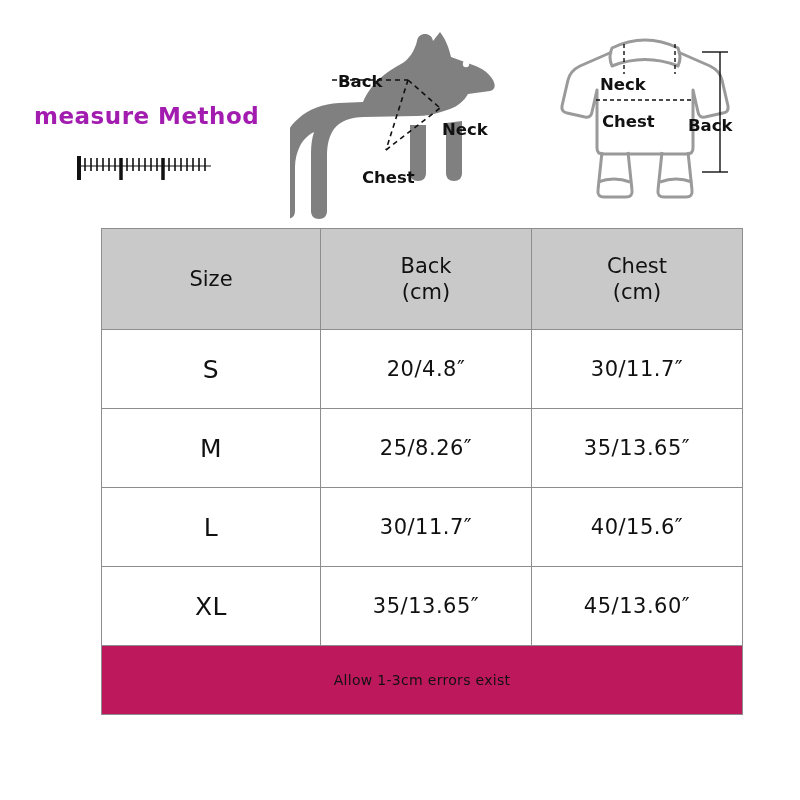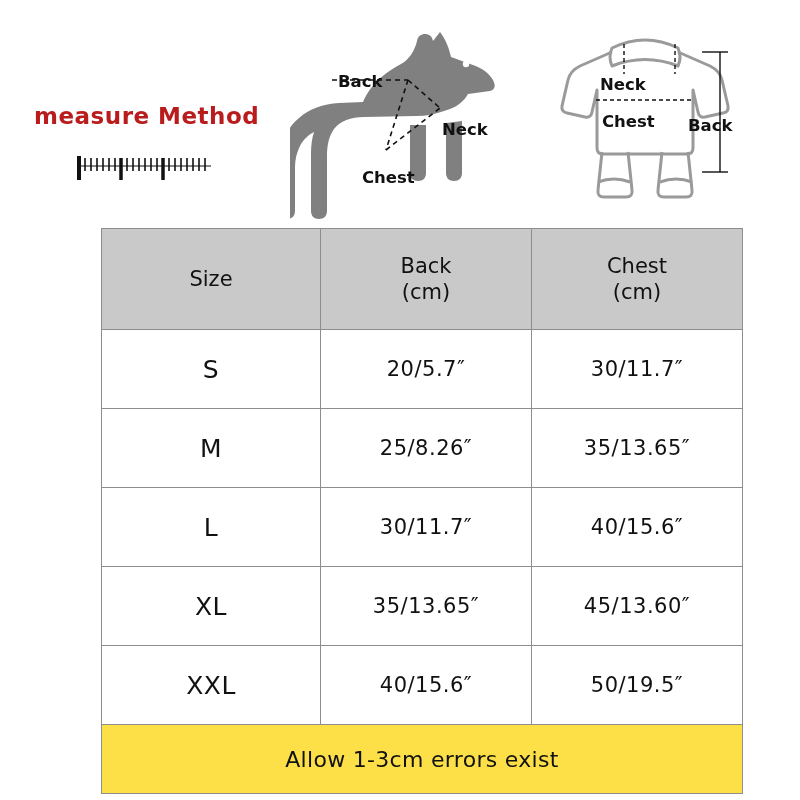--- a/index.html
+++ b/index.html
@@ -24,21 +24,21 @@
   }
 
   .measure-title {
     position: absolute;
     left: 34px;
     top: 103px;
     font-family: "DejaVu Sans", sans-serif;
     font-weight: bold;
     font-size: 23px;
     letter-spacing: 0.5px;
-    color: #b91c1c;
+    color: #a21caf;
     white-space: nowrap;
   }
 
   
   .ruler {
     position: absolute;
     left: 75px;
     top: 152px;
     width: 140px;
     height: 34px;
@@ -107,22 +107,22 @@
   .size-cell {
     font-size: 25px;
     letter-spacing: 0.5px;
   }
   .num-cell {
     font-size: 21px;
     letter-spacing: 0.5px;
   }
   .note-row td {
     height: 66px;
-    font-size: 22px;
-    background: #fde047;
+    font-size: 14px;
+    background: #be185d;
     letter-spacing: 0.3px;
   }
 </style>
 </head>
 <body>
 
 <div class="top-area">
 
   <div class="measure-title">measure Method</div>
 
@@ -273,42 +273,37 @@
         <div>(cm)</div>
       </td>
       <td class="col-chest">
         <div>Chest</div>
         <div>(cm)</div>
       </td>
     </tr>
 
     <tr class="body-row">
       <td class="size-cell">S</td>
-      <td class="num-cell">20/5.7″</td>
+      <td class="num-cell">20/4.8″</td>
       <td class="num-cell">30/11.7″</td>
     </tr>
     <tr class="body-row">
       <td class="size-cell">M</td>
       <td class="num-cell">25/8.26″</td>
       <td class="num-cell">35/13.65″</td>
     </tr>
     <tr class="body-row">
       <td class="size-cell">L</td>
       <td class="num-cell">30/11.7″</td>
       <td class="num-cell">40/15.6″</td>
     </tr>
     <tr class="body-row">
       <td class="size-cell">XL</td>
       <td class="num-cell">35/13.65″</td>
       <td class="num-cell">45/13.60″</td>
     </tr>
-    <tr class="body-row">
-      <td class="size-cell">XXL</td>
-      <td class="num-cell">40/15.6″</td>
-      <td class="num-cell">50/19.5″</td>
-    </tr>
 
     <tr class="note-row">
       <td colspan="3">Allow 1-3cm errors exist</td>
     </tr>
   </tbody>
     </table>
 </div>
 
 </body></html>

